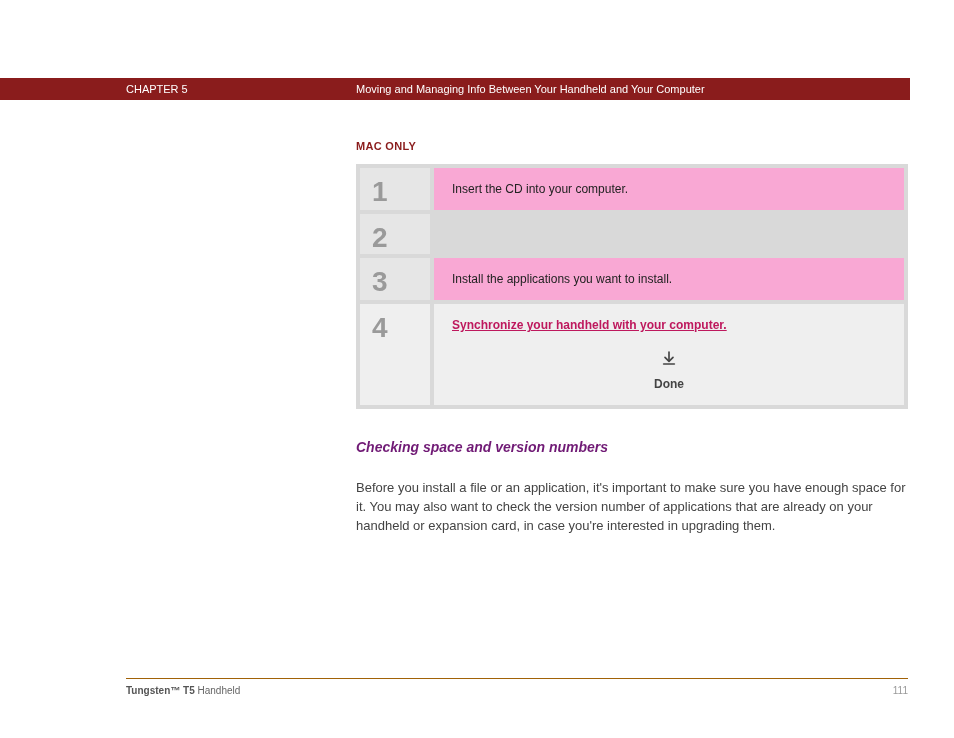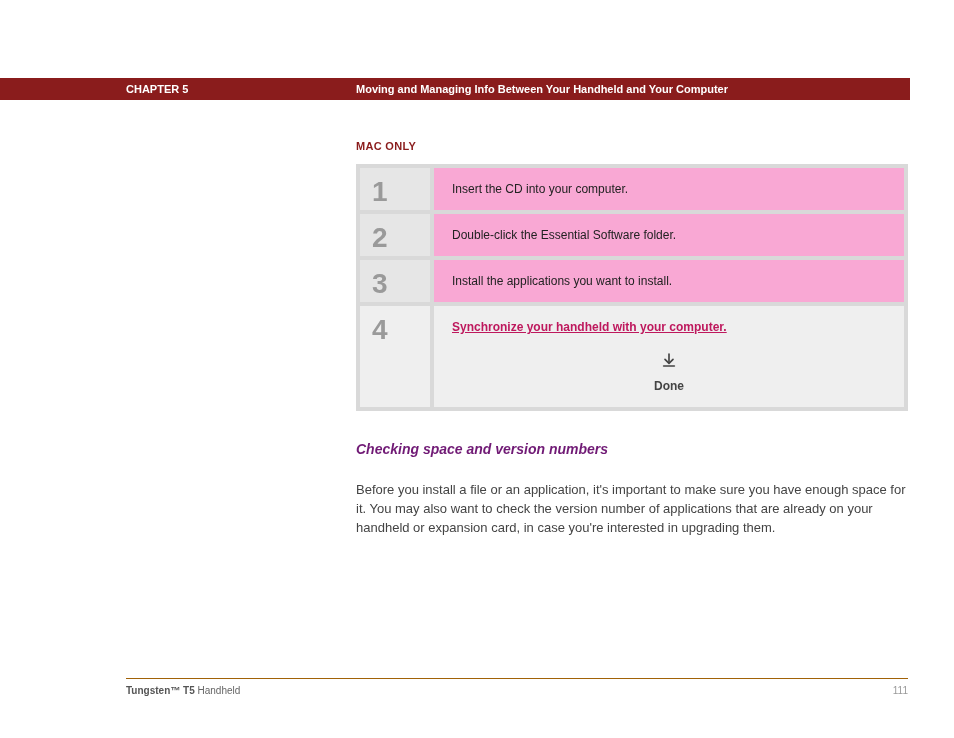--- a/index.html
+++ b/index.html
@@ -16,21 +16,21 @@
     position: absolute;
     top: 78px;
     left: 0;
     width: 910px;
     height: 22px;
     background: #8a1c1c;
     color: #fff;
     display: flex;
     align-items: center;
     font-size: 11px;
-    font-weight: 700;
+    font-weight: 400;
   }
   .header-chapter { position: absolute; left: 126px; }
   .header-title { position: absolute; left: 356px; }
   .content {
     position: absolute;
     left: 356px;
     top: 140px;
     width: 552px;
   }
   .mac-only {
@@ -120,21 +120,20 @@
 <div class="content">
   <div class="mac-only">MAC ONLY</div>
 
   <div class="steps-wrap">
     <div class="step-row">
       <div class="step-num">1</div>
       <div class="step-body">Insert the CD into your computer.</div>
     </div>
     <div class="step-row">
       <div class="step-num">2</div>
-      <div class="step-body">Double-click the Essential Software folder.</div>
     </div>
     <div class="step-row">
       <div class="step-num">3</div>
       <div class="step-body">Install the applications you want to install.</div>
     </div>
     <div class="step-row last">
       <div class="step-num">4</div>
       <div class="step-body">
         <a href="#" class="step-link">Synchronize your handheld with your computer.</a>
         <div class="done-row">

